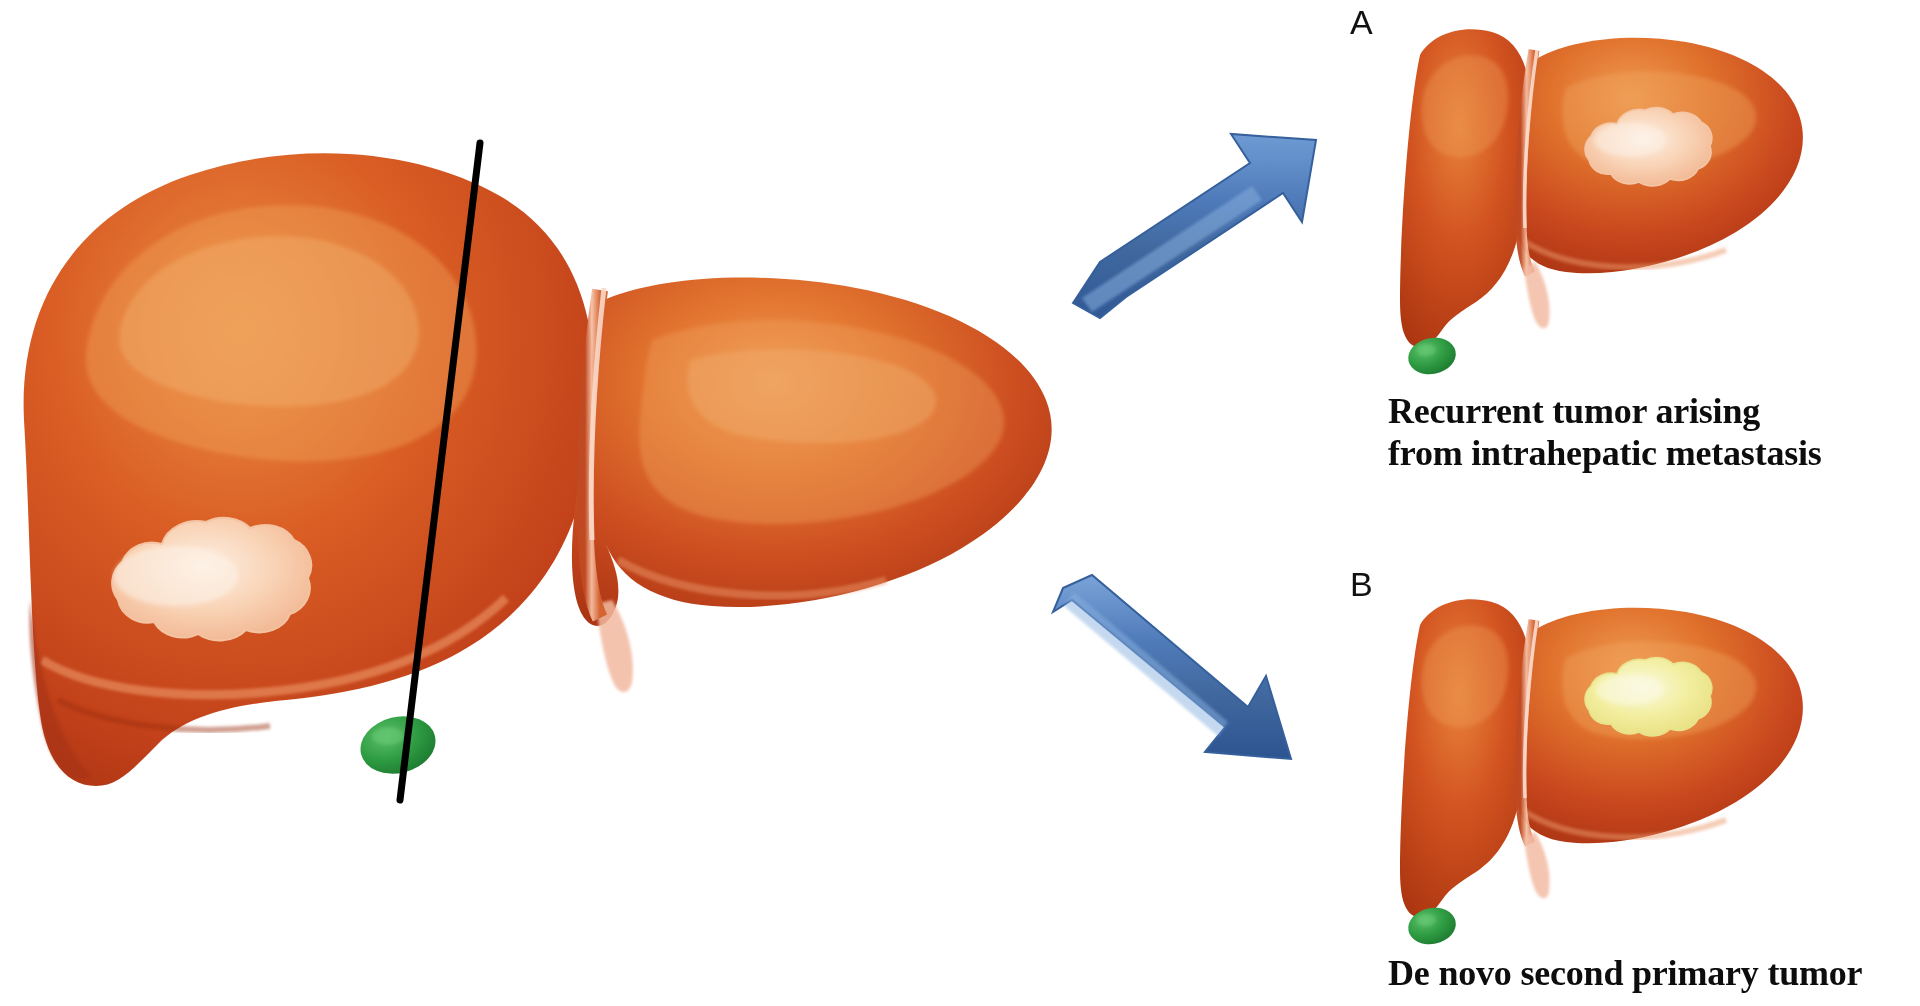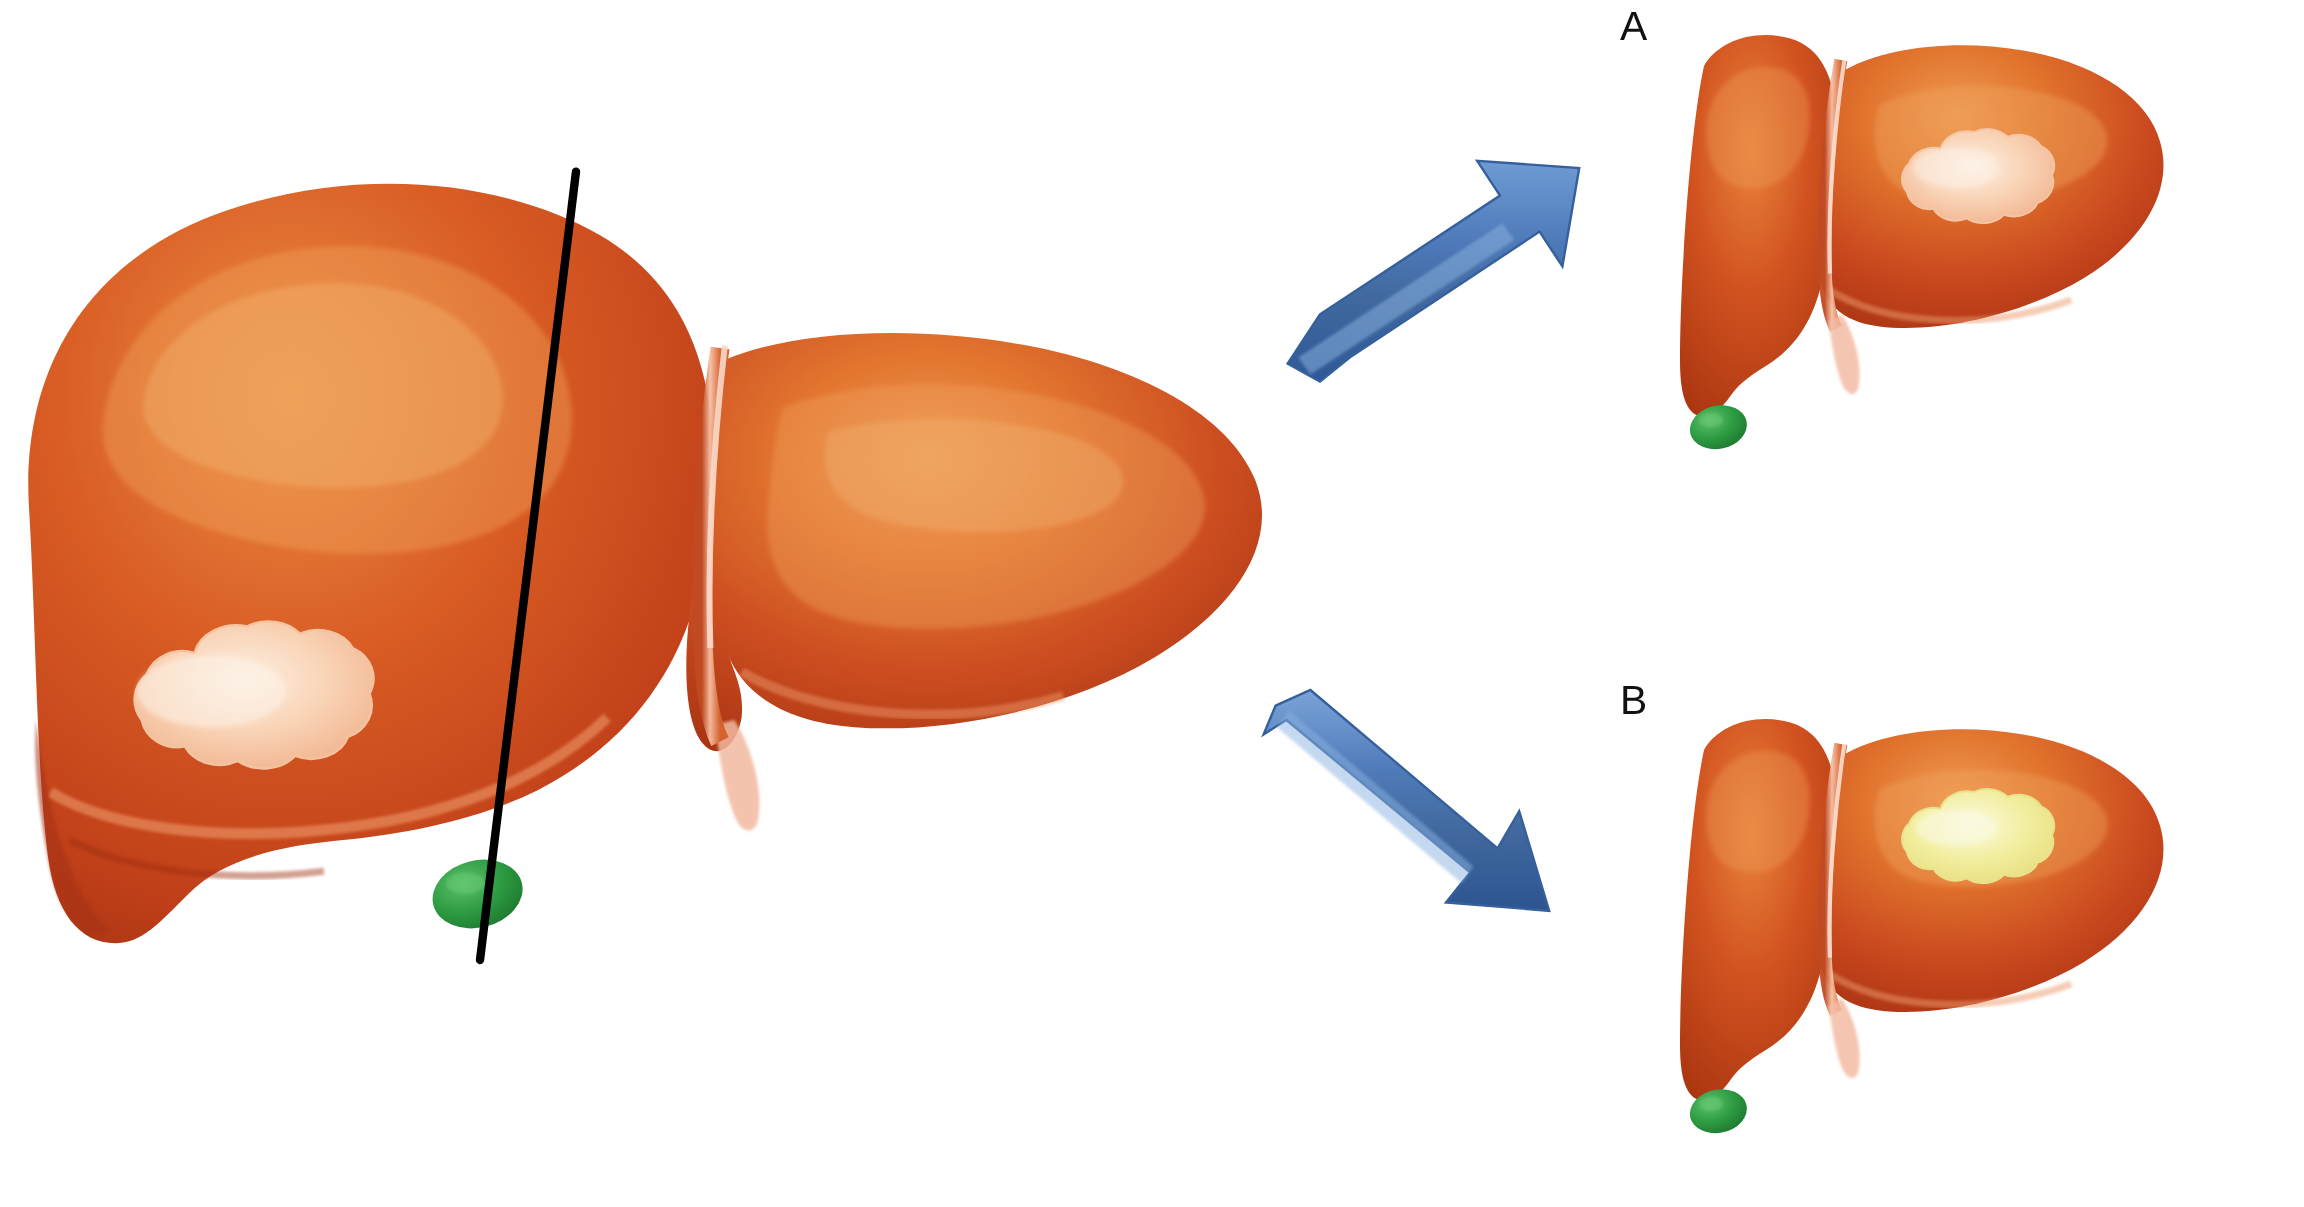--- a/index.html
+++ b/index.html
@@ -315,15 +315,18 @@
         <ellipse cx="1426" cy="920" rx="10" ry="6" fill="#6ccb78" opacity="0.5" filter="url(#soft2)"></ellipse>
       </g>
     </g>
   </svg>
 
   <div class="panel-letter a">A</div>
 
   <div class="panel-letter b">B</div>
 
 
-
+  <div class="label panelA">Recurrent tumor arising
+from intrahepatic metastasis</div>
+
+  <div class="label panelB">De novo second primary tumor</div>
 
 </div>
 
 </body></html>

